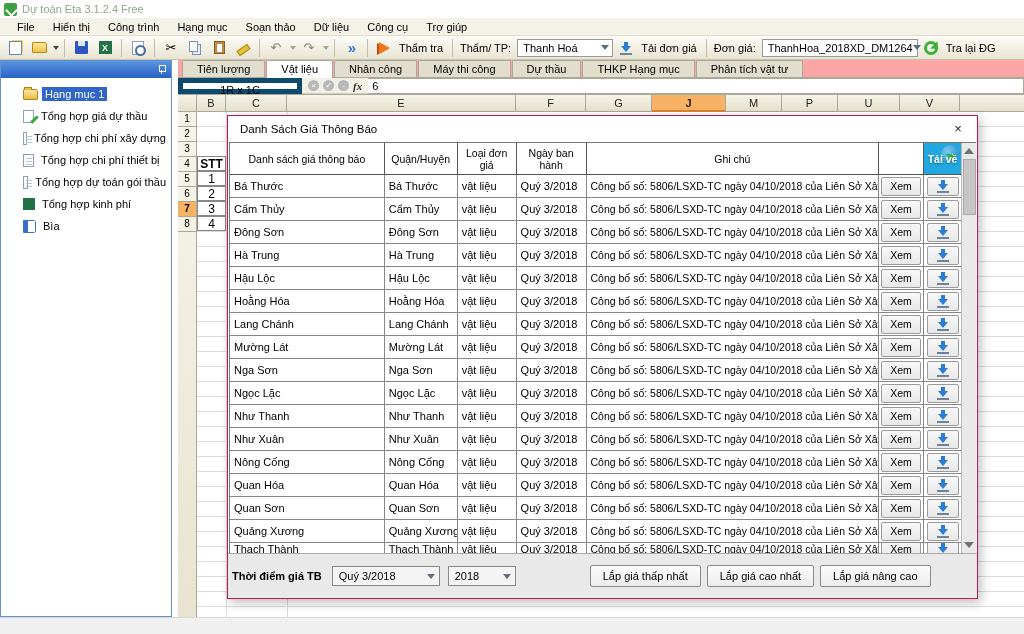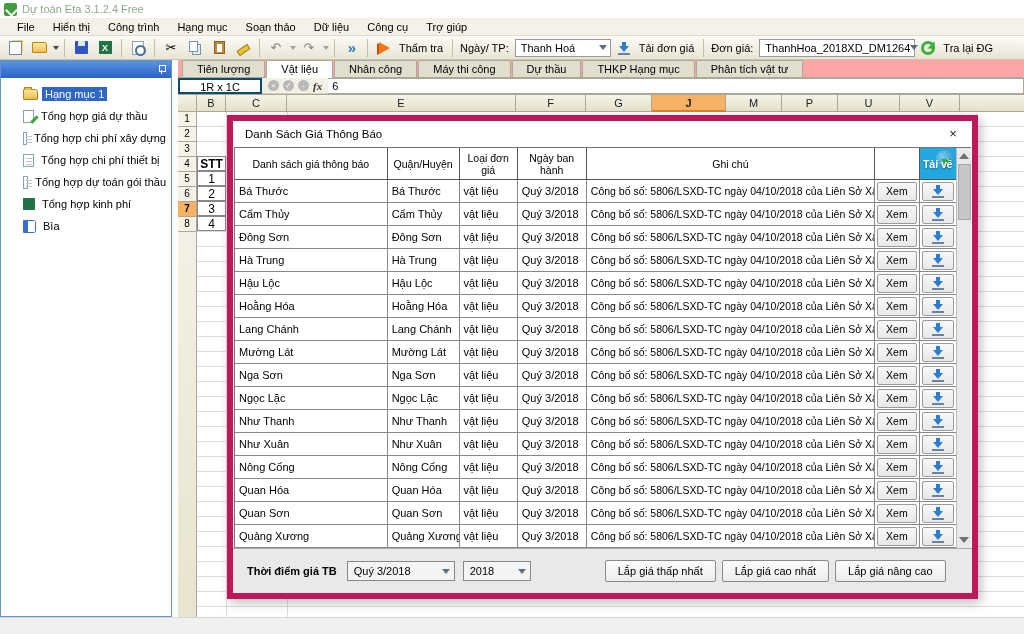--- a/index.html
+++ b/index.html
@@ -70,21 +70,21 @@
   .excel-icon { width:12px;height:12px;background:#217346;color:#fff;font-size:8px;font-weight:bold;display:flex;align-items:center;justify-content:center; }
   .book-icon { width:13px;height:13px;background:#3a6fd0;border-radius:1px 3px 3px 1px;position:relative; }
   .book-icon:after { content:""; position:absolute; right:1px; top:1px; width:7px; height:11px; background:#fff; }
 
   
   .tabstrip { position:absolute; left:178px; top:60px; width:846px; height:18px; background:#fca5a5; border-bottom:1px solid #aca899; display:flex; align-items:flex-end; padding-left:4px; }
   .tab { padding:2px 14px; border:1px solid #aca899; border-bottom:none; background:#e2decd; margin-right:1px; border-radius:2px 2px 0 0; }
   .tab.active { background:#fff; position:relative; top:1px; padding-bottom:3px; }
 
   .formulabar { position:absolute; left:178px; top:78px; width:846px; height:16px; background:#f2f0e4; display:flex; align-items:stretch; }
-  .namebox { width:84px; background:#fff; border:2px solid #0c4a6e; text-align:center; line-height:14px; }
+  .namebox { width:124px; background:#fff; border:5px solid #0c4a6e; text-align:center; line-height:14px; }
   .fbicons { display:flex; align-items:center; gap:4px; padding:0 6px; border-bottom:1px solid #d4d0bc; }
   .cir { width:11px; height:11px; border-radius:50%; background:#b8b8b8; color:#fff; font-size:8px; display:flex; align-items:center; justify-content:center; line-height:1; }
   .fx { font-style:italic; font-family:"Liberation Serif", serif; font-weight:bold; color:#333; }
   .fvalue { flex:1; background:#fff; border:1px solid #aca899; border-left:none; padding:1px 4px; line-height:13px; }
 
   .colheaders { position:absolute; left:178px; top:94px; width:846px; height:18px; display:flex; background:linear-gradient(#f7f5ea,#e3dfc8); }
   .ch { border:1px solid #aca899; border-left:none; text-align:center; line-height:16px; color:#222; }
   .ch.corner { width:19px; }
   .ch.sel { background:#f7b266; border-bottom:2px solid #d88430; font-weight:bold; }
   .ch.fill { flex:1; border-right:none; }
@@ -94,21 +94,21 @@
   .rowhdrs { position:absolute; left:0; top:0; width:19px; height:505px; background:linear-gradient(#f7f5ea,#e8e4d0); border-right:1px solid #aca899; }
   .rh { height:15px; border-bottom:1px solid #aca899; text-align:center; line-height:14px; font-size:10px; }
   .rh.sel { background:#f7b266; font-weight:bold; }
   .vline { position:absolute; top:0; width:1px; height:505px; background:#dcdcdc; }
   .cell { position:absolute; height:15px; width:29px; text-align:center; line-height:14px; font-size:12px; border:1px solid #888; border-style:solid; background:#fff; }
   .cell.hdr { font-weight:bold; }
 
   .statusstrip { position:absolute; left:0; top:617px; width:1024px; height:17px; background:#f0f0f0; border-top:1px solid #d8d8d8; }
 
   
-  .dialog { position:absolute; left:227px; top:115px; width:751px; height:484px; background:#fff; border:6px solid #be185d; box-shadow:3px 4px 10px rgba(0,0,0,.25); display:flex; flex-direction:column; }
+  .dialog { position:absolute; left:227px; top:115px; width:751px; height:484px; background:#fff; border:1px solid #be185d; box-shadow:3px 4px 10px rgba(0,0,0,.25); display:flex; flex-direction:column; }
   .dlg-title { height:26px; display:flex; align-items:center; justify-content:space-between; padding:0 8px 0 12px; background:#fff; }
   .dlg-title .t { font-size:11.5px; }
   .dlg-close { width:22px; height:20px; text-align:center; line-height:20px; font-size:13px; color:#222; }
   .dlg-body { position:relative; flex:1; border-top:1px solid #777; overflow:hidden; margin:0 1px; }
   .dtable { position:absolute; left:0; top:0; right:15px; bottom:0; overflow:hidden; border-left:1px solid #777; }
   .dhead { display:flex; height:32px; border-bottom:1px solid #555; background:#fff; font-size:10.5px; }
   .dhead .dc { display:flex; align-items:center; justify-content:center; text-align:center; border-right:1px solid #555; padding:1px 2px; }
   .drow { display:flex; height:23px; border-bottom:1px solid #888; background:#fff; }
   .drow .dc { border-right:1px solid #888; display:flex; align-items:center; padding:0 4px; overflow:hidden; white-space:nowrap; }
   .c-name { width:155px; }
@@ -123,21 +123,21 @@
   .globe:after { content:""; position:absolute; left:5px; top:9px; border-left:5px solid transparent; border-right:5px solid transparent; border-top:7px solid #2fb32f; }
   .dl-txt { position:relative; z-index:1; text-shadow:0 1px 2px rgba(0,0,0,.4); }
   .view-btn { width:40px; height:19px; background:linear-gradient(#f8f8f8,#e8e8e8); border:1px solid #9a9a9a; border-radius:2px; font-size:10.5px; font-family:inherit; }
   .dl-btn { width:32px; height:19px; background:linear-gradient(#f8f8f8,#e8e8e8); border:1px solid #9a9a9a; border-radius:2px; display:flex; align-items:center; justify-content:center; }
   .partial { height:12px; overflow:hidden;justify-content:space-between; }
   .dscroll { position:absolute; right:0; top:0; bottom:0; width:15px; background:#e9e9e9; border-left:1px solid #bbb; }
   .sarrow { position:absolute; left:2px; width:10px; height:0; border-left:5px solid transparent; border-right:5px solid transparent; }
   .sarrow.up { top:5px; border-bottom:6px solid #707070; }
   .sarrow.down { bottom:5px; border-top:6px solid #707070; }
   .sthumb { position:absolute; left:1px; top:16px; width:13px; height:56px; background:#c6c6c6; border:1px solid #aaa; }
-  .dlg-footer { height:45px; background:#e9e9e9; border-top:1px solid #aaa; display:flex; align-items:center; padding-left:14px; gap:8px; }
+  .dlg-footer { height:45px; background:#e9e9e9; border-top:1px solid #aaa; display:flex; align-items:center; padding-left:4px; gap:8px; }
   .dlg-footer .flabel { font-weight:bold; margin-right:2px; }
   .fselect { height:20px; background:#f4f4f4; border:1px solid #888; display:flex; align-items:center; justify-content:space-between; padding:0 4px 0 6px; }
   .fselect .car { width:0;height:0;border-left:4px solid transparent;border-right:4px solid transparent;border-top:5px solid #607080; }
   .w-quarter { width:108px; }
   .w-year { width:68px; margin-right:60px; }
   .fbtn { height:22px; padding:0 12px; background:linear-gradient(#fcfcfc,#ececec); border:1px solid #8a8a8a; border-radius:2px; font-size:11px; font-family:inherit; margin-left:6px; }
 </style>
 </head>
 <body>
 
@@ -204,21 +204,21 @@
     <span class="tsep"></span>
     <span class="tbtn">
         <span class="i-ff">»</span>
       </span>
     <span class="tsep"></span>
     <span class="tbtn">
         <span class="i-verify"></span>
       </span>
     <span class="tlabel">Thẩm tra</span>
     <span class="tsep"></span>
-    <span class="tlabel">Ngày/ TP:</span>
+    <span class="tlabel">Thẩm/ TP:</span>
     <span class="tselect" style="width:96px">
       <span>Thanh Hoá</span>
         <span class="car"></span>
     </span>
     <span class="tbtn">
         <span class="i-dl">
           <i></i>
         </span>
       </span>
     <span class="tlabel">Tải đơn giá</span>

